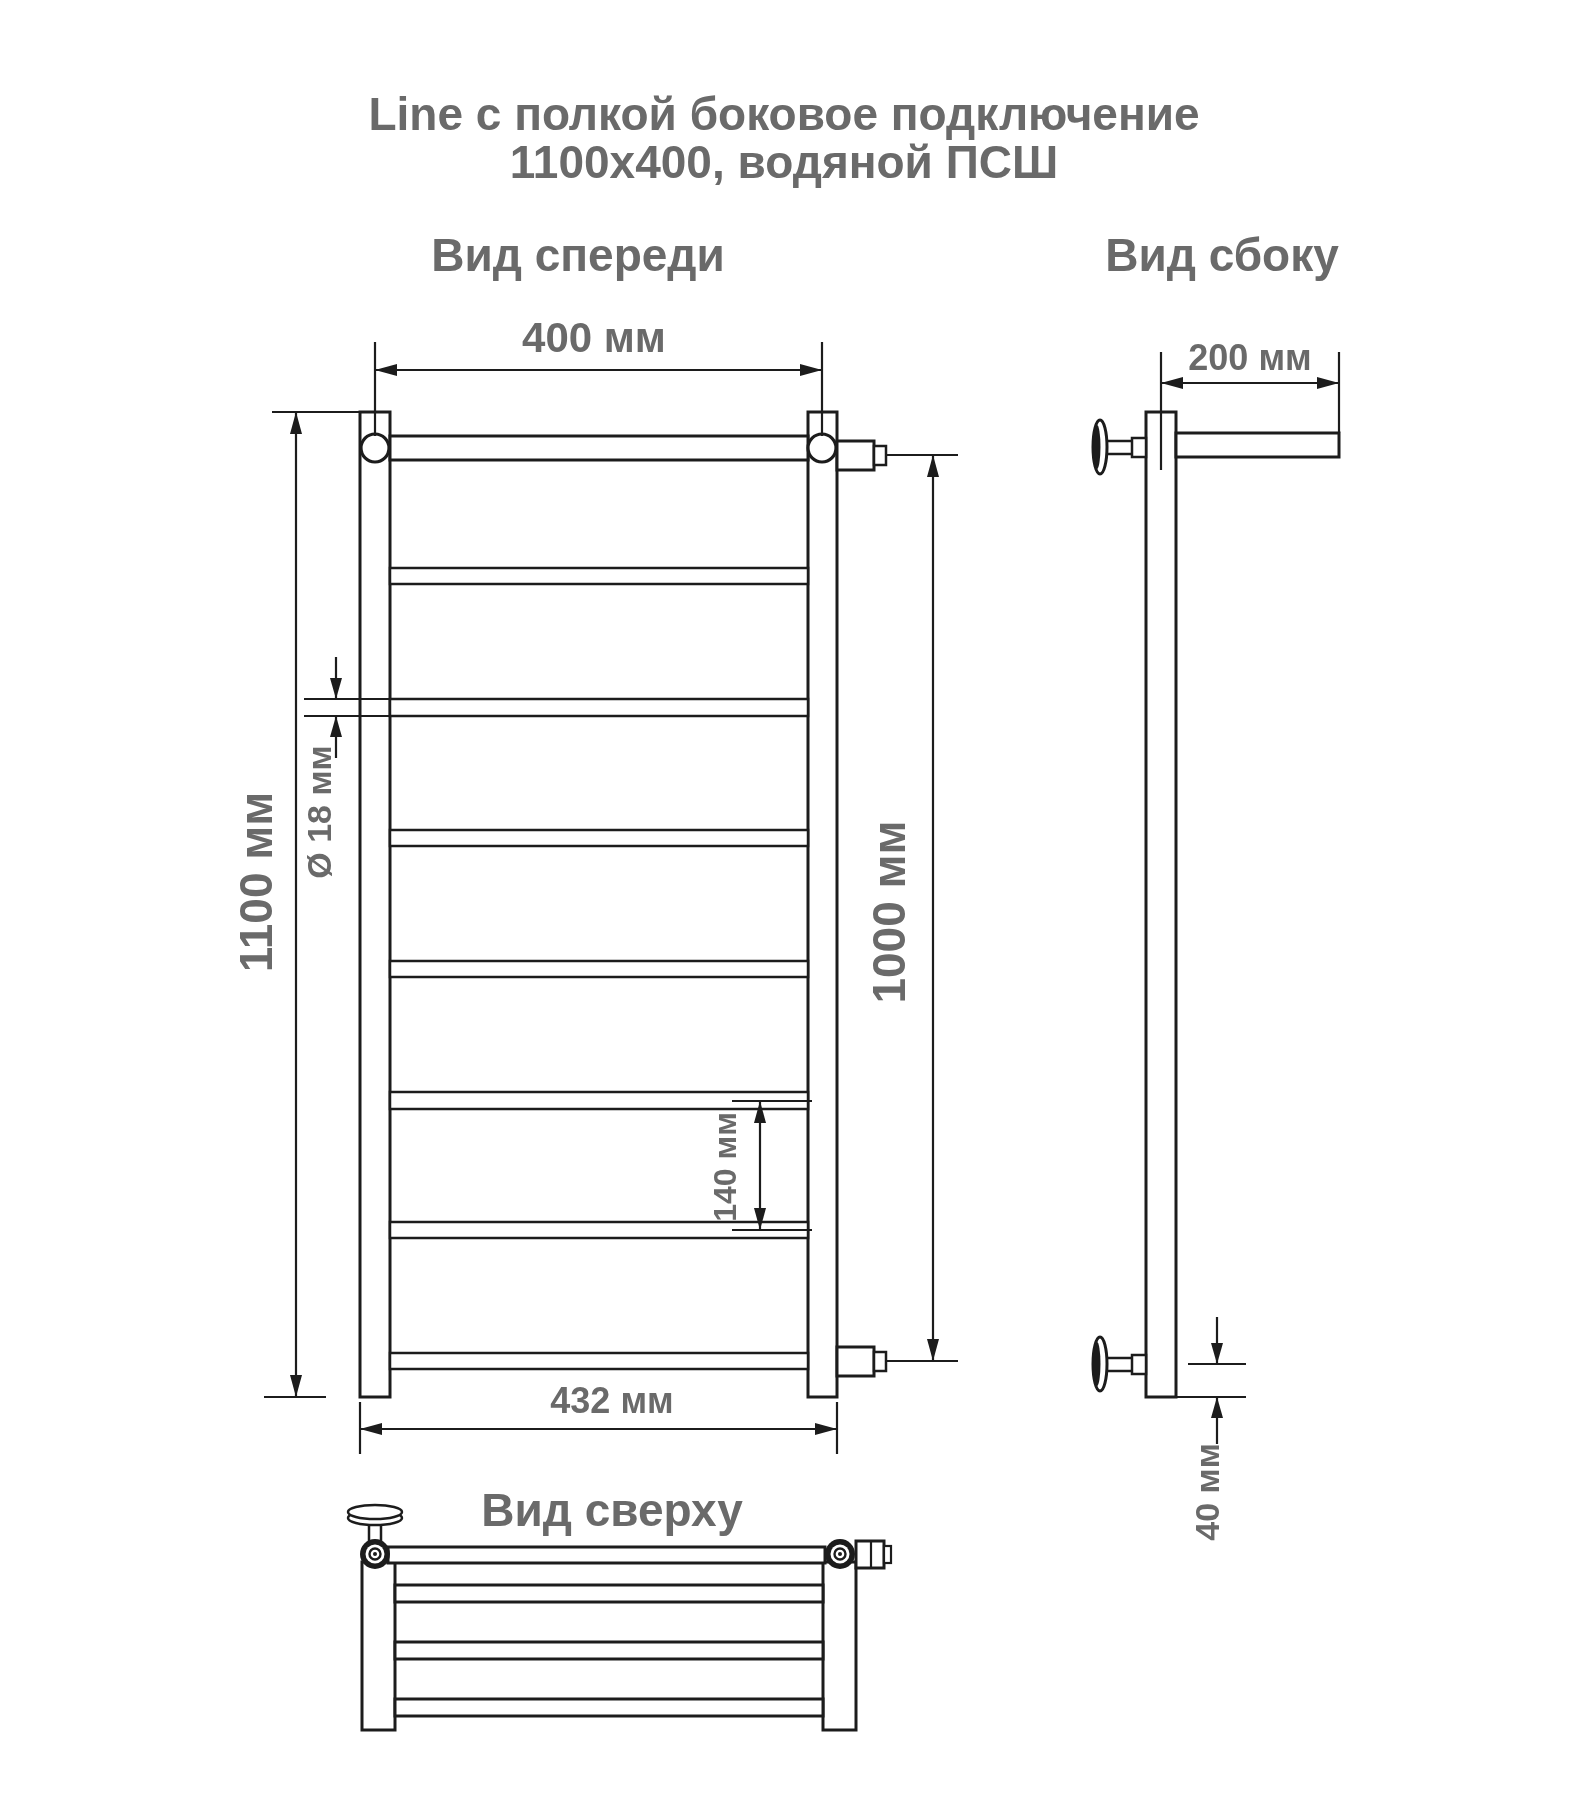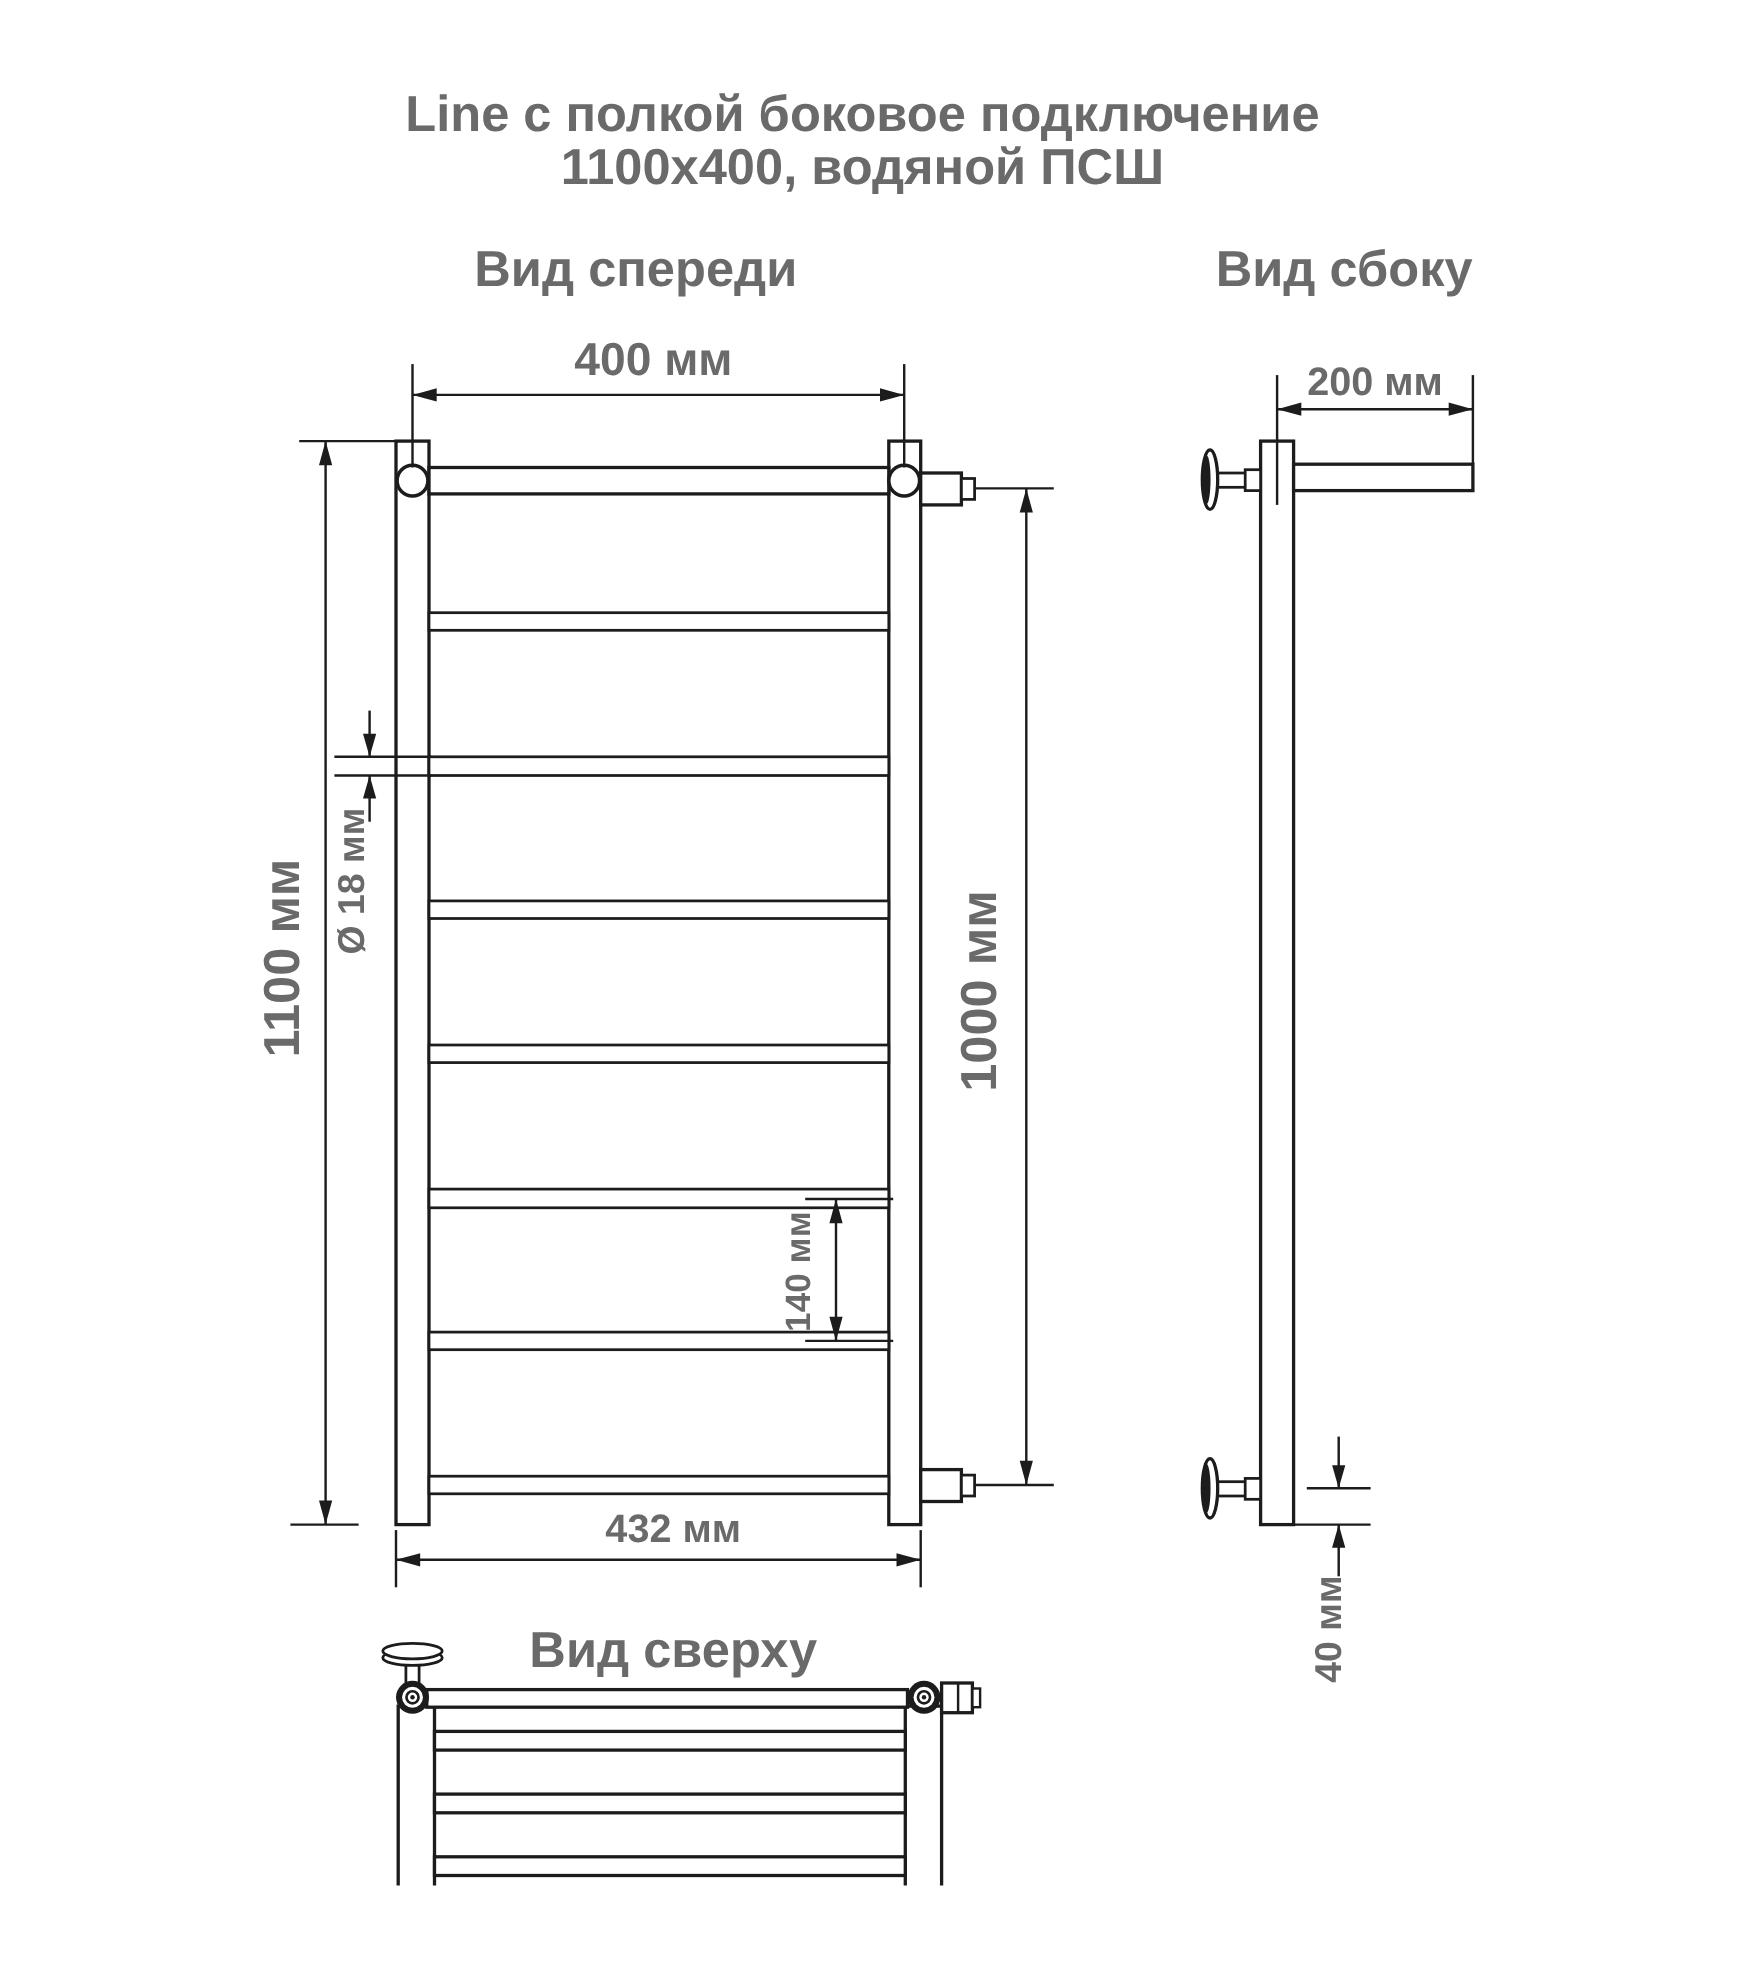--- a/index.html
+++ b/index.html
@@ -1,16 +1,16 @@
 <!DOCTYPE html>
 <html><head>
 <meta charset="utf-8">
 <style>
   html,body{margin:0;padding:0;background:#ffffff;}
-  .sheet{position:relative;width:1579px;height:1712px;background:#ffffff;margin:1px auto;
+  .sheet{position:relative;width:1579px;height:1712px;background:#ffffff;margin:12px auto;
          font-family:"Liberation Sans", sans-serif;text-align:center;}
   svg{display:block;}
   text{font-family:"Liberation Sans", sans-serif;font-weight:bold;fill:#6a6a6a;}
   .t-main{font-size:46px;}
   .t-view{font-size:46px;}
   .d40{font-size:42px;}
   .d46{font-size:46px;}
   .d36{font-size:36px;}
   .d34{font-size:34px;}
   .d32{font-size:32px;}

